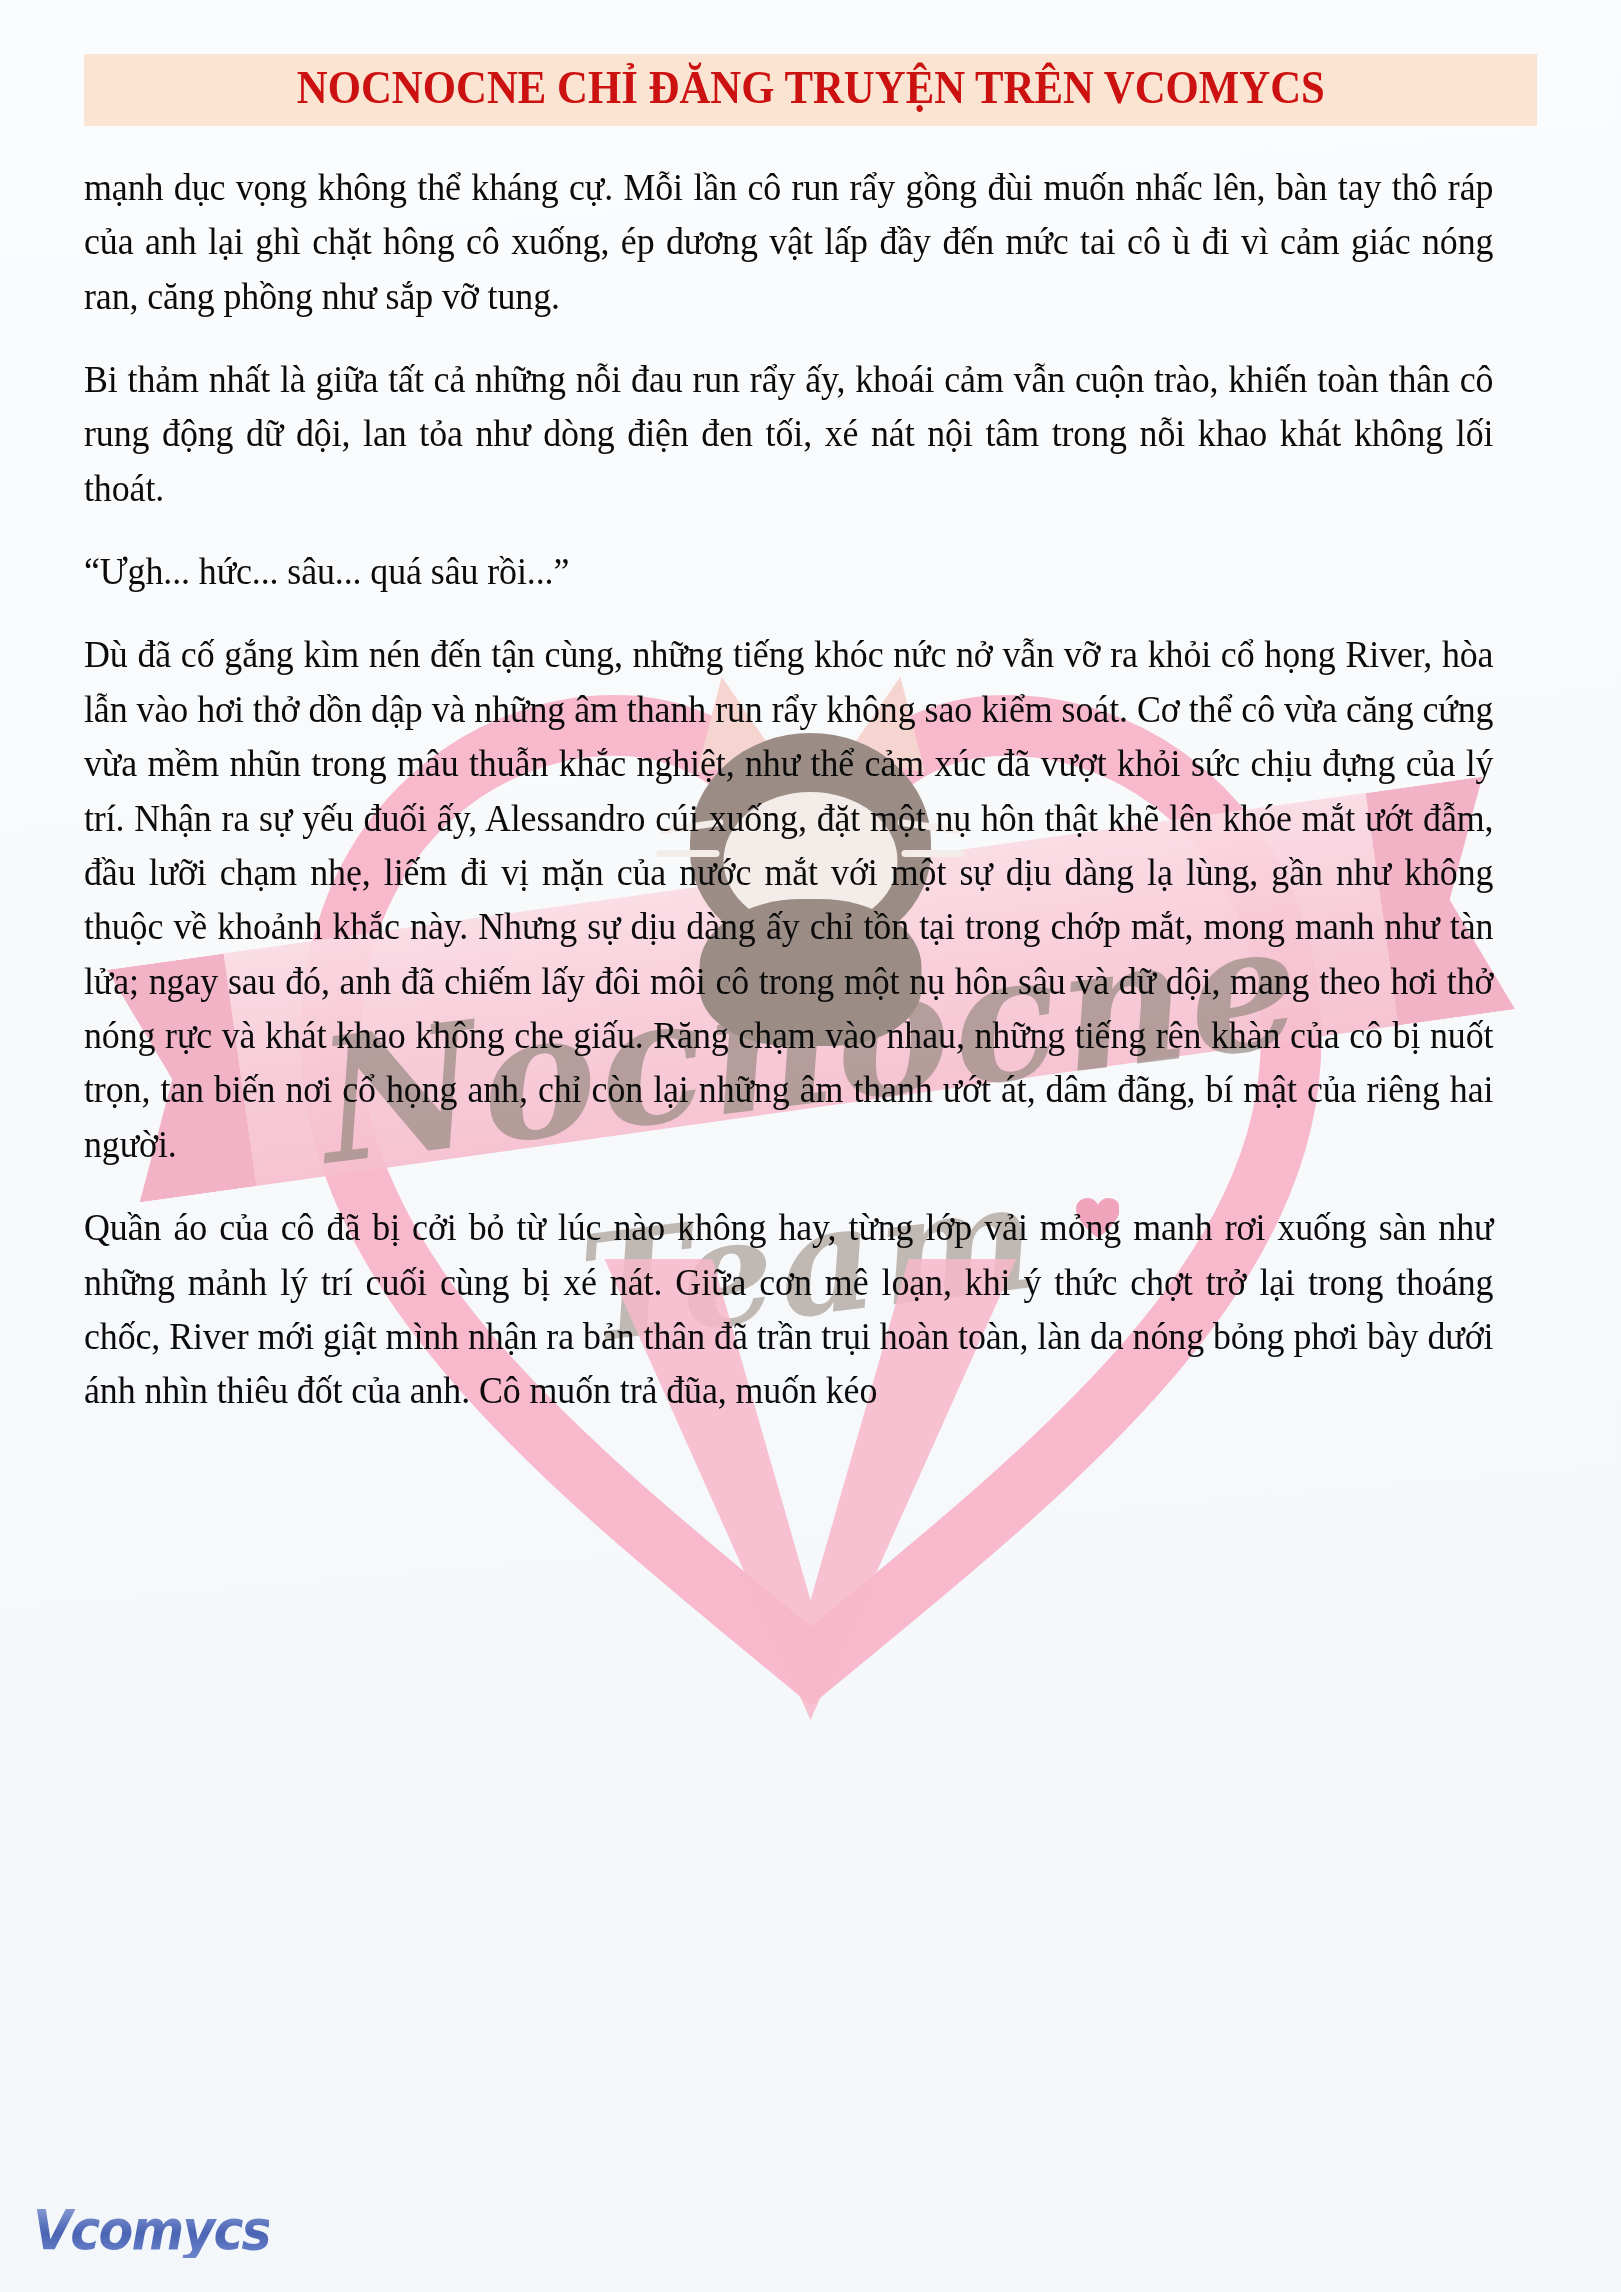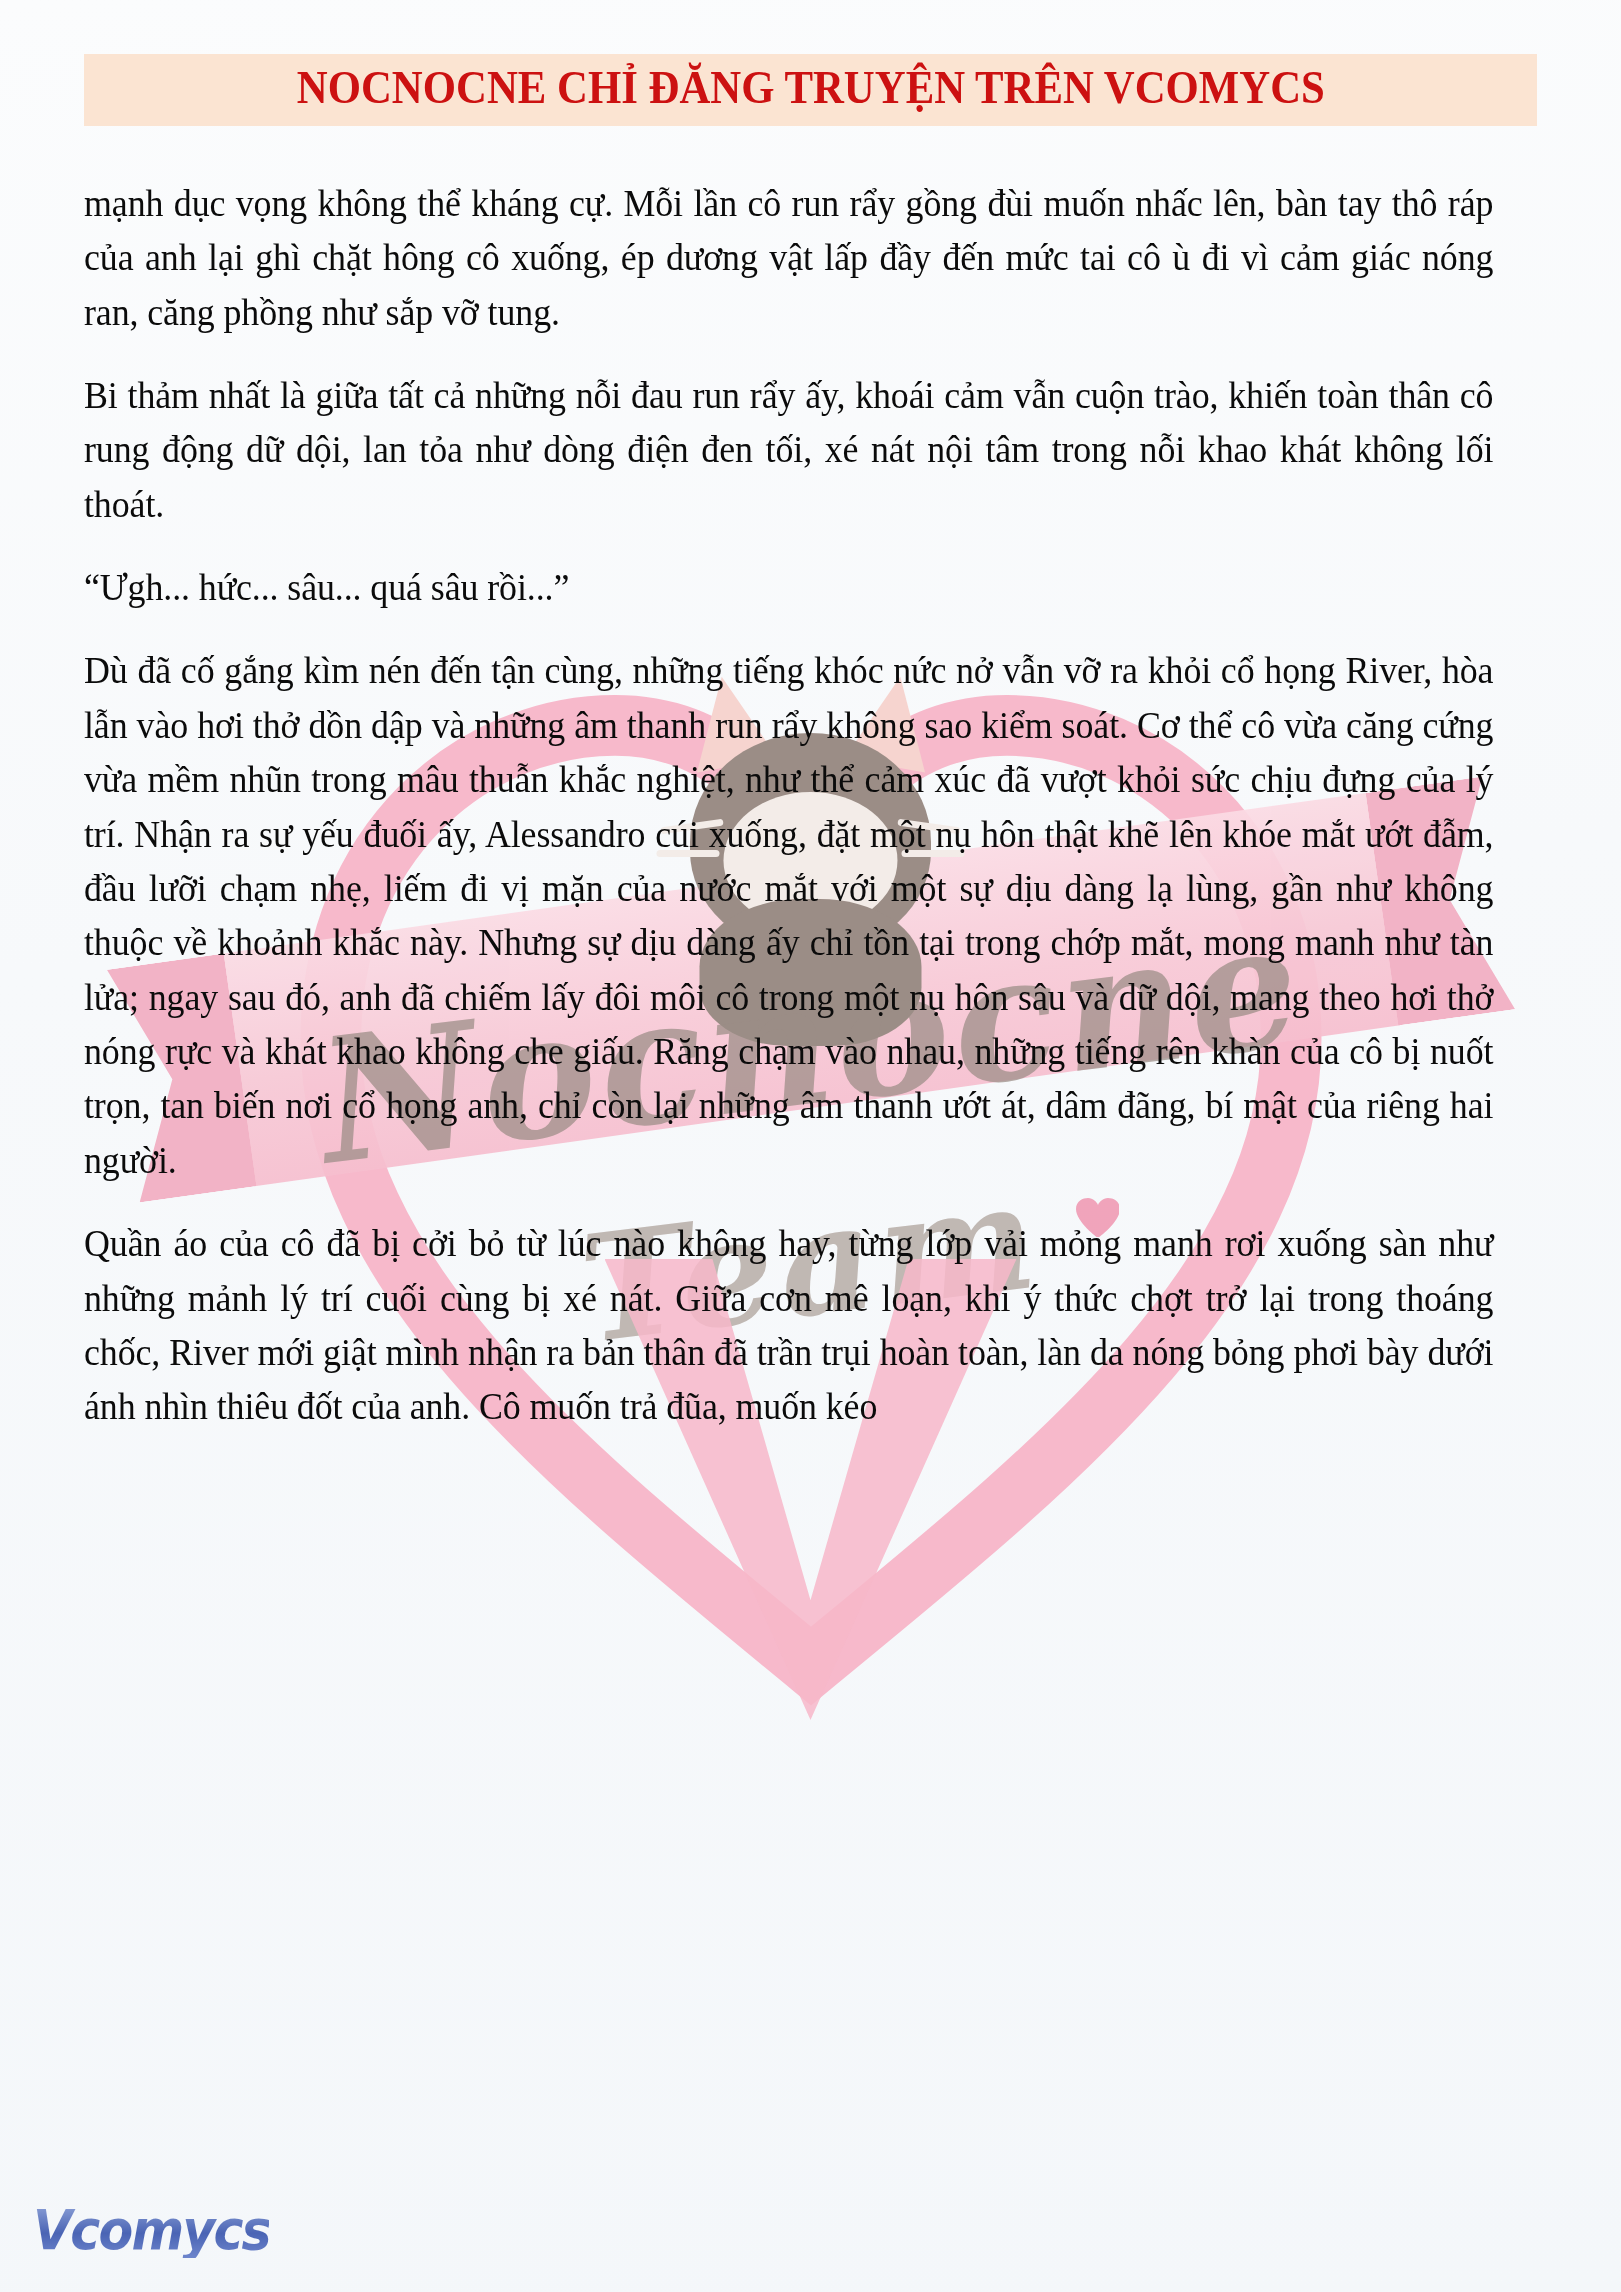--- a/index.html
+++ b/index.html
@@ -167,21 +167,21 @@
     font-family: "Liberation Serif", "DejaVu Serif", serif;
     font-weight: bold;
     font-size: 46px;
     letter-spacing: 0px;
     line-height: 1.05;
     transform: scaleX(0.93);
     white-space: nowrap;
   }
 
   .body-text {
-    margin-top: 51px;
+    margin-top: 35px;
   }
   .para {
     color: #0b0b0b;
     font-size: 37px;
     line-height: 1.47;
     text-align: justify;
     margin: 0 0 29px 0;
     transform: scaleX(0.97);
     transform-origin: left top;
     letter-spacing: -0.1px;

